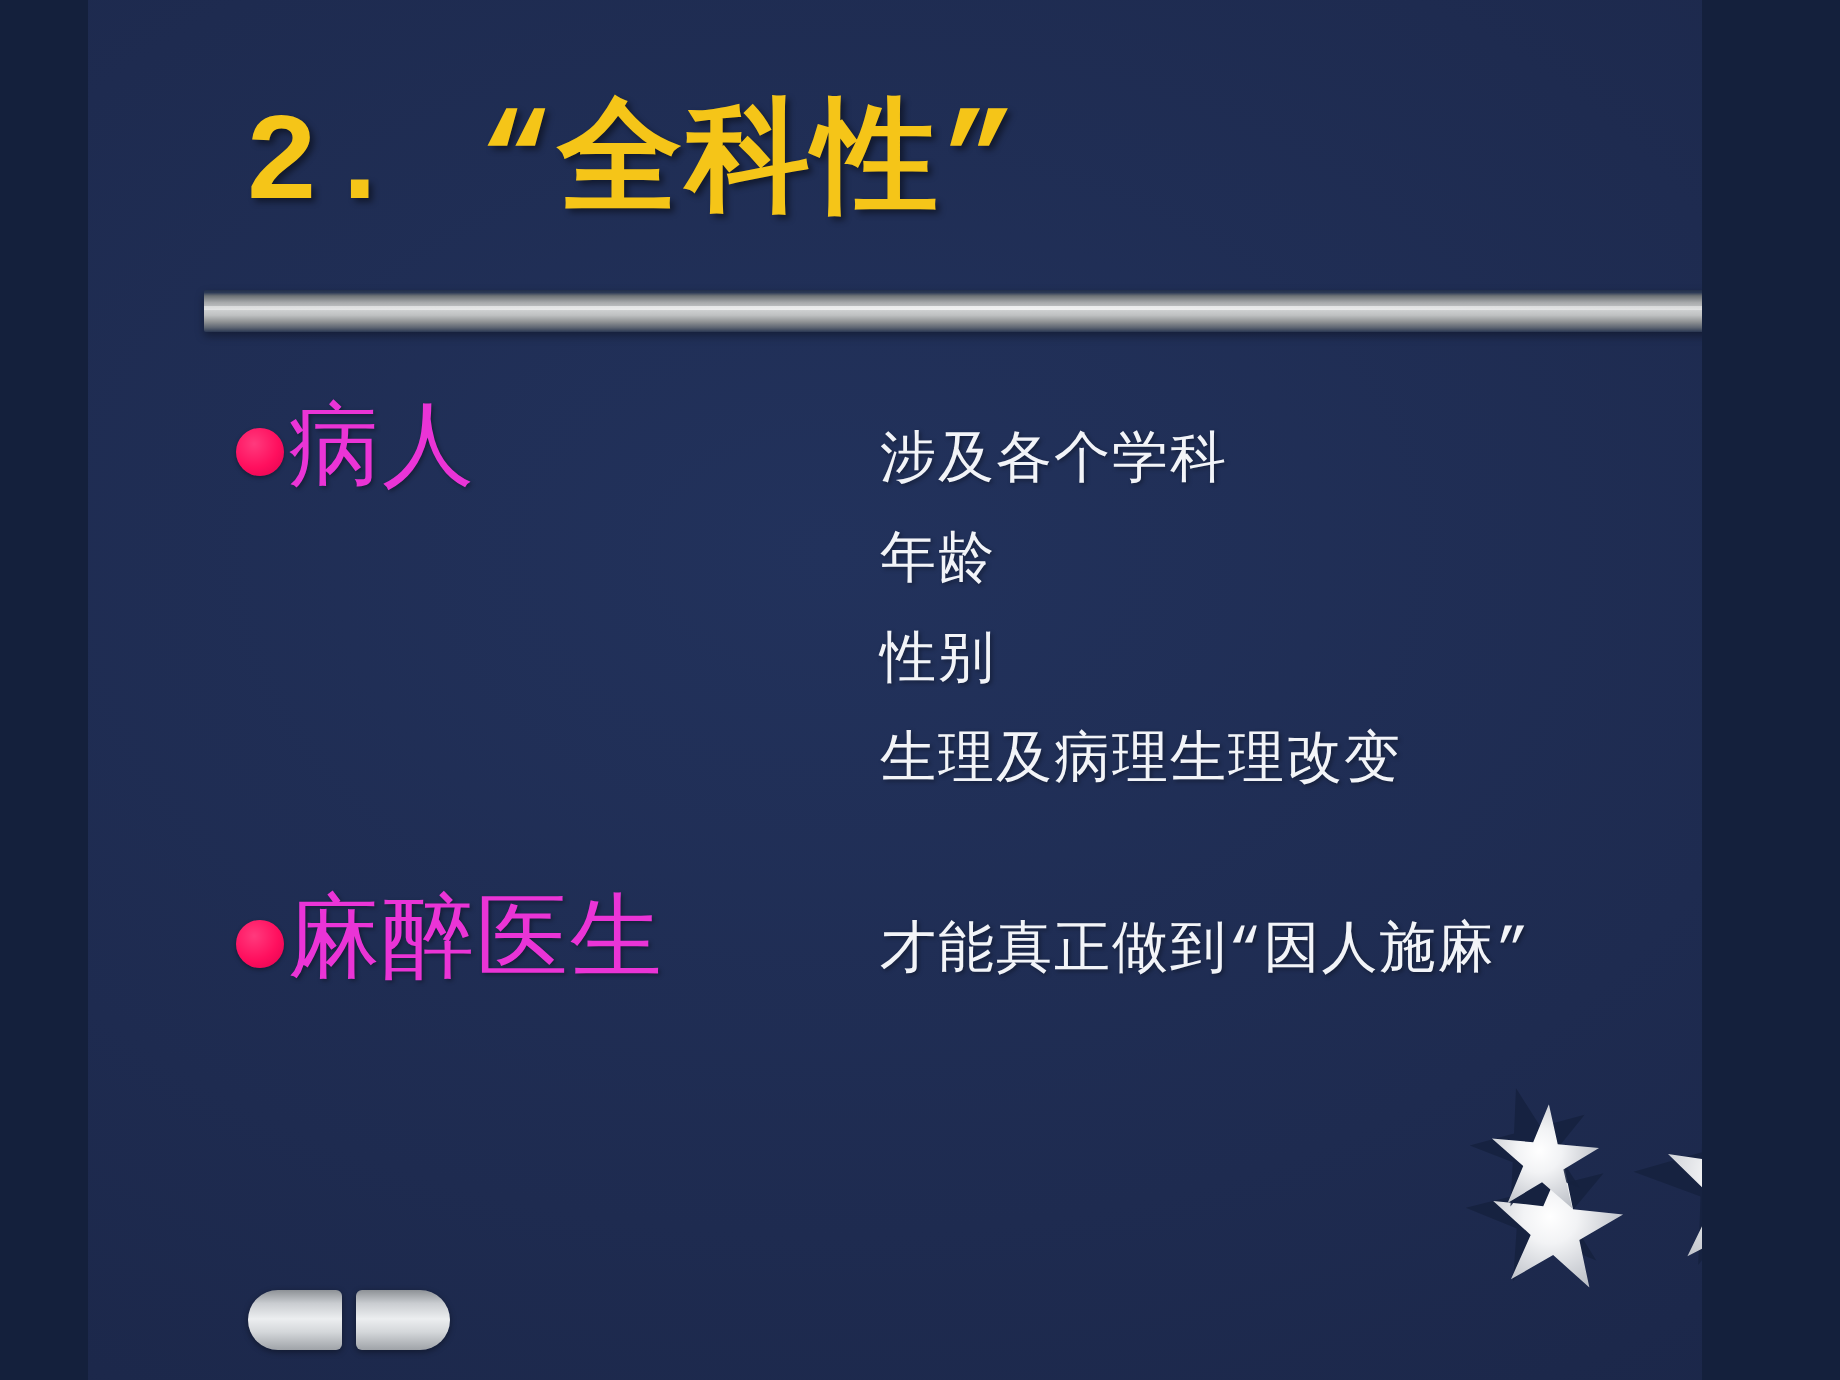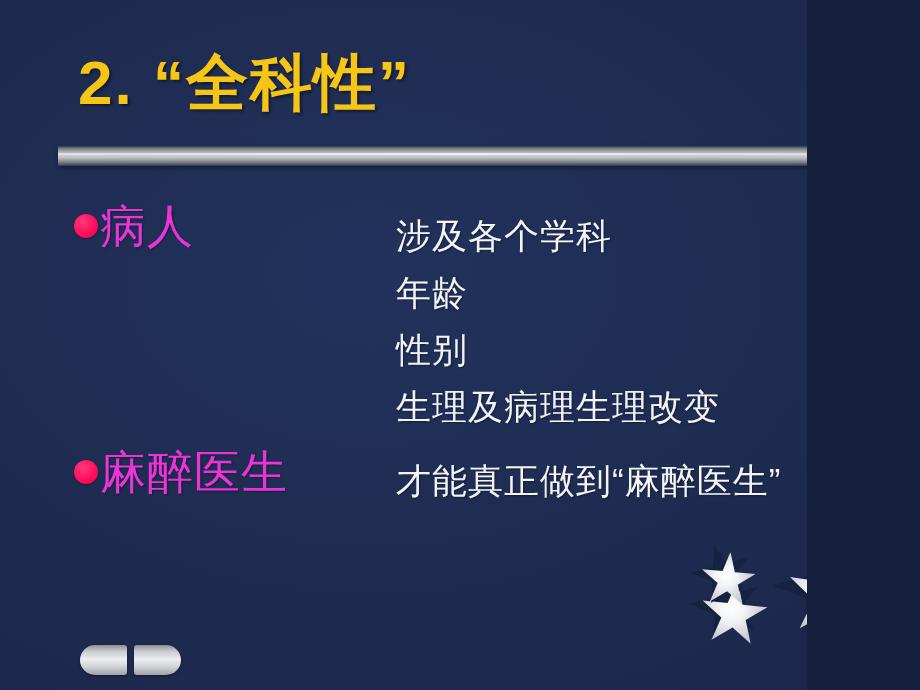--- a/index.html
+++ b/index.html
@@ -8,21 +8,22 @@
     background: #14203c;
   }
   #slide {
     position: relative;
     width: 807px;
     height: 690px;
     overflow: hidden;
     background: #1f2d52;
     background-image:
       radial-gradient(ellipse 900px 620px at 46% 40%, #22325c 0%, #1e2b50 55%, #1a2546 100%);
-    font-family: Liberation Sans, sans-serif;
+    font-family: Liberation Mono, monospace;
+    margin-left: 44px;
     -webkit-font-smoothing: antialiased;
   }
 
   
   #title {
     position: absolute;
     left: 78px;
     top: 52px;
     font-size: 62px;
     font-weight: bold;
@@ -92,21 +93,21 @@
     line-height: 1.05;
     letter-spacing: 1px;
     text-shadow: 1px 1px 2px rgba(0,0,0,0.35);
   }
 
   
   .body-lines {
     position: absolute;
     left: 396px;
     color: #F2F4F8;
-    font-size: 35px;
+    font-size: 28px;
     letter-spacing: 1px;
     text-shadow: 1px 1px 2px rgba(0,0,0,0.35);
   }
   #lines-patient { top: 218px; }
   #lines-doctor  { top: 463px; }
   .body-lines .ln {
     line-height: 1.0;
     white-space: nowrap;
   }
   #lines-patient .ln { margin-bottom: 22px; }
@@ -192,21 +193,21 @@
   </div>
 
   <div id="group-doctor" class="bullet-row">
     <div class="bullet-head">
       <span class="bullet-dot"></span>
       <span class="bullet-label">麻醉医生</span>
     </div>
   </div>
 
   <div id="lines-doctor" class="body-lines">
-    <div class="ln">才能真正做到“麻醉医生”</div>
+    <div class="ln">才能真正做到“因人施麻”</div>
   </div>
 
   <div id="star-a" class="star-wrap">
     <div class="star shadow"></div>
     <div class="star main"></div>
   </div>
   <div id="star-b" class="star-wrap">
     <div class="star shadow"></div>
     <div class="star main"></div>
   </div>

